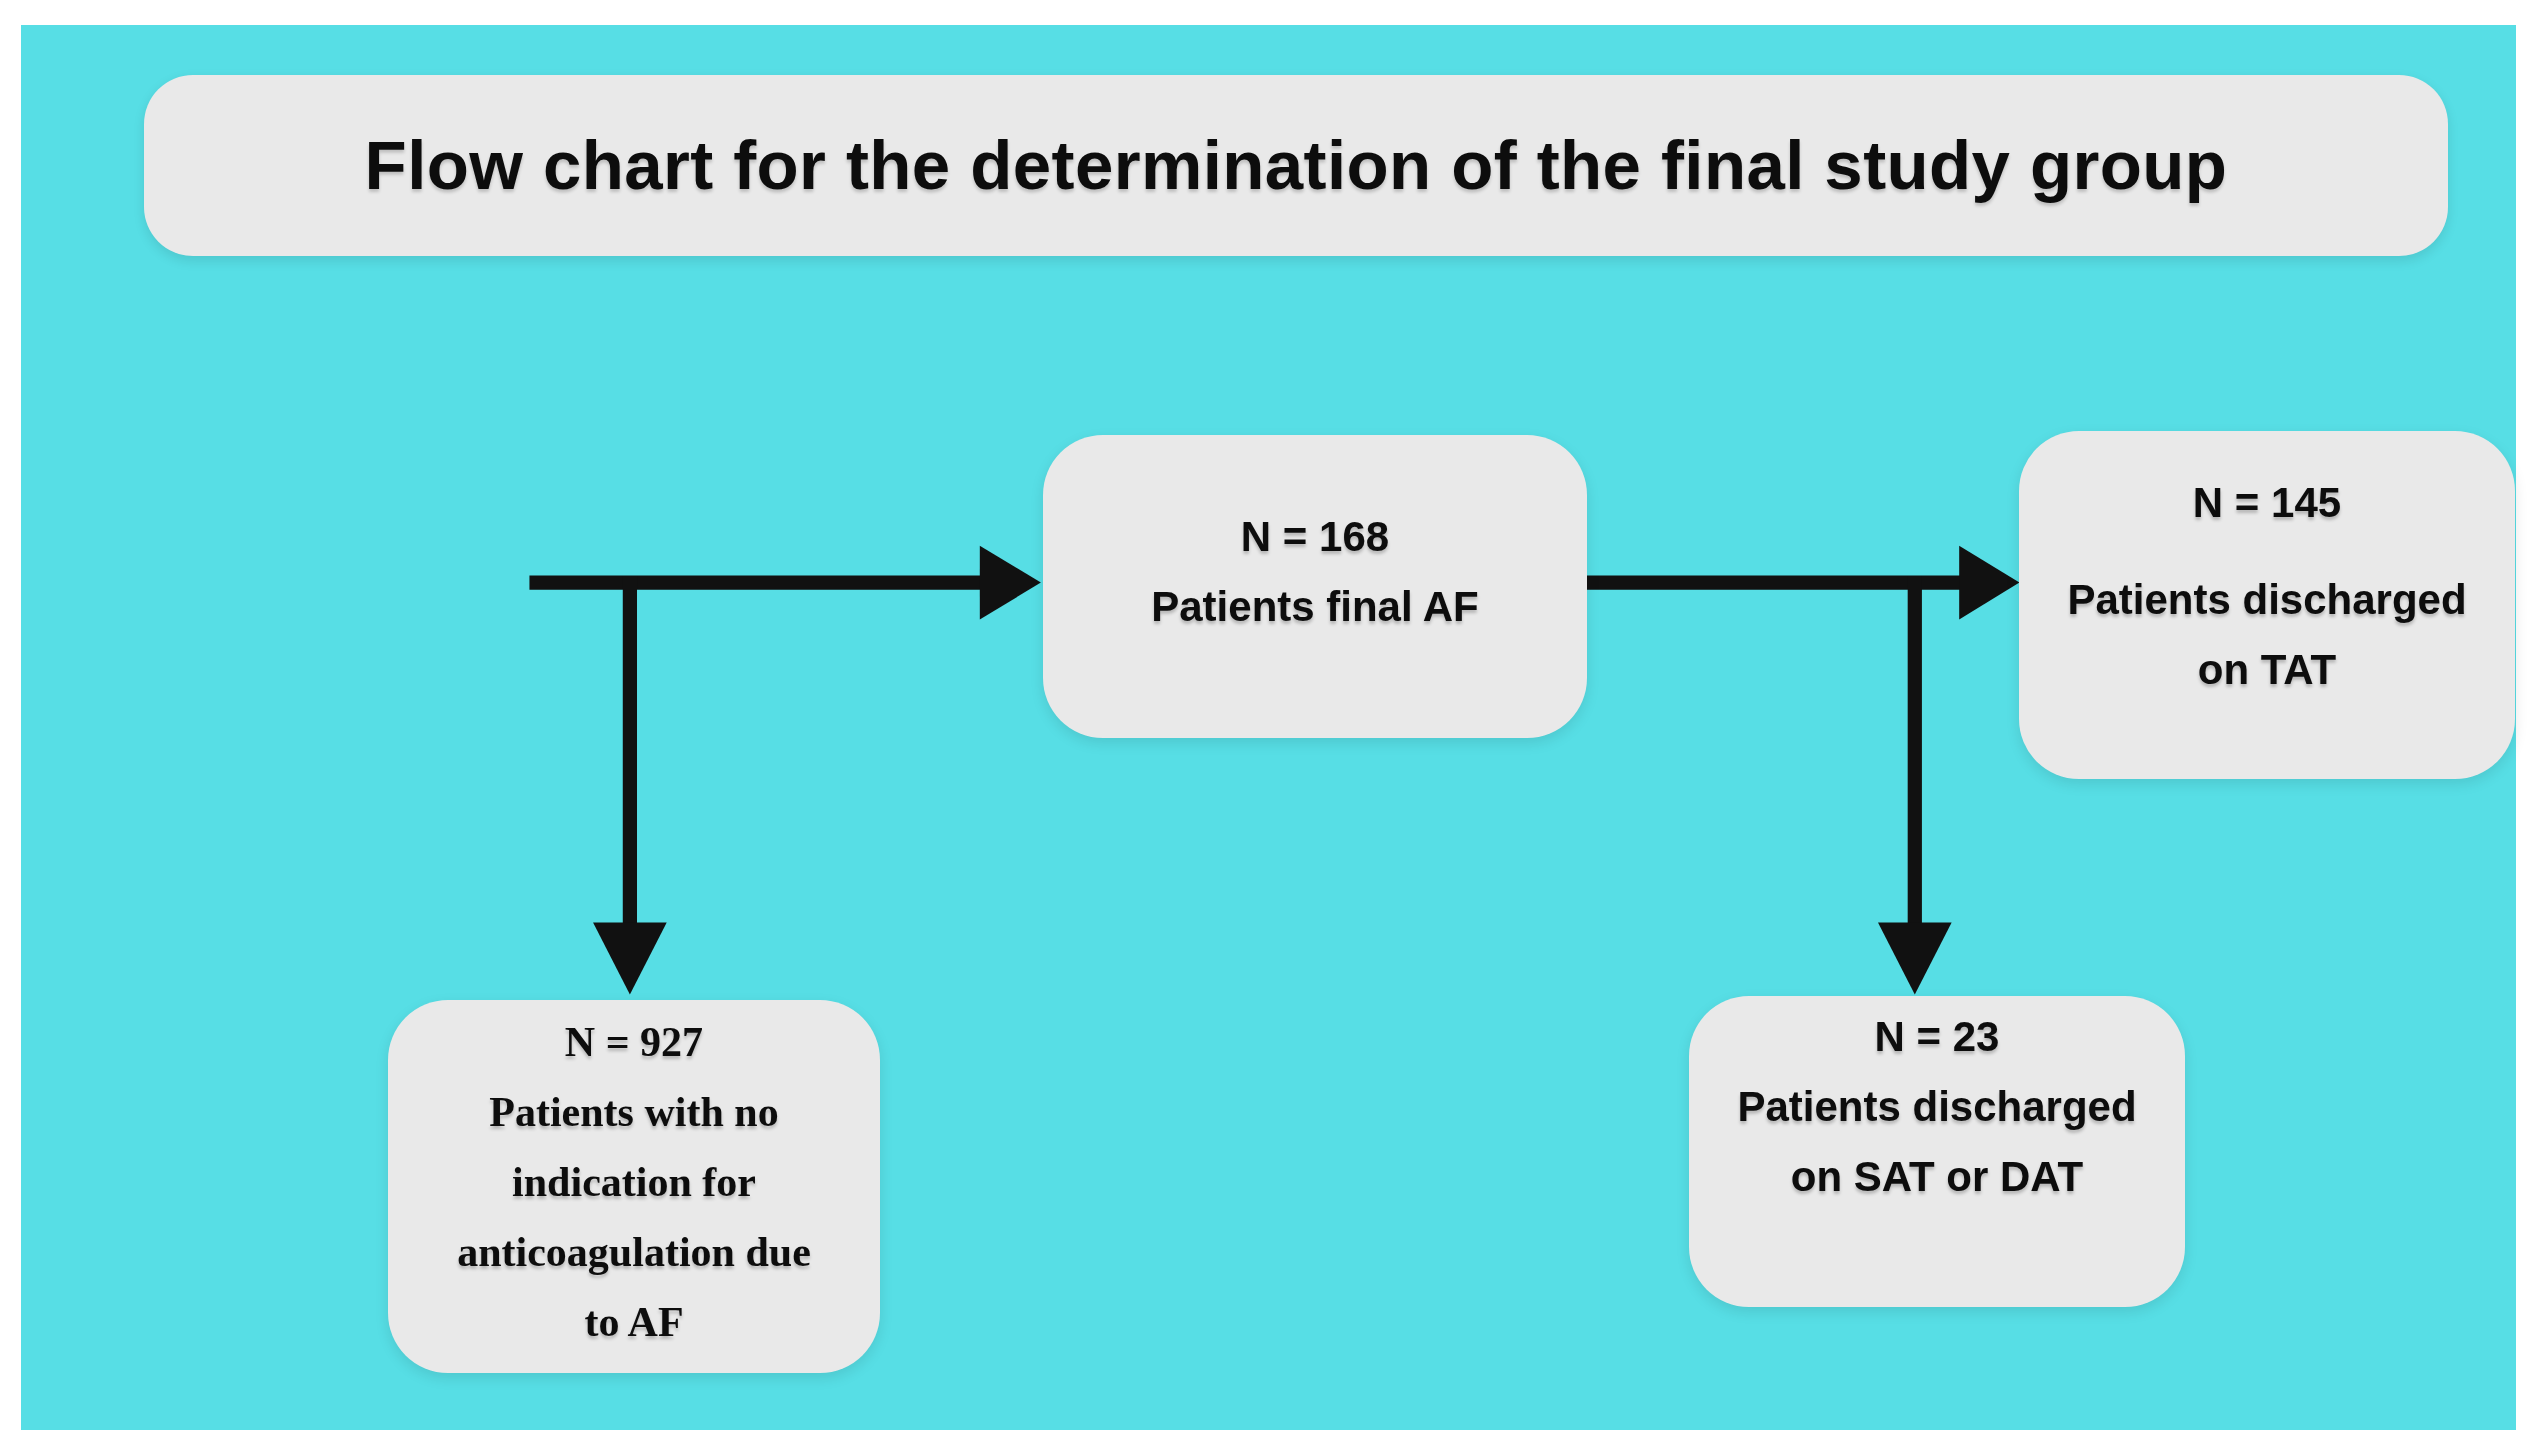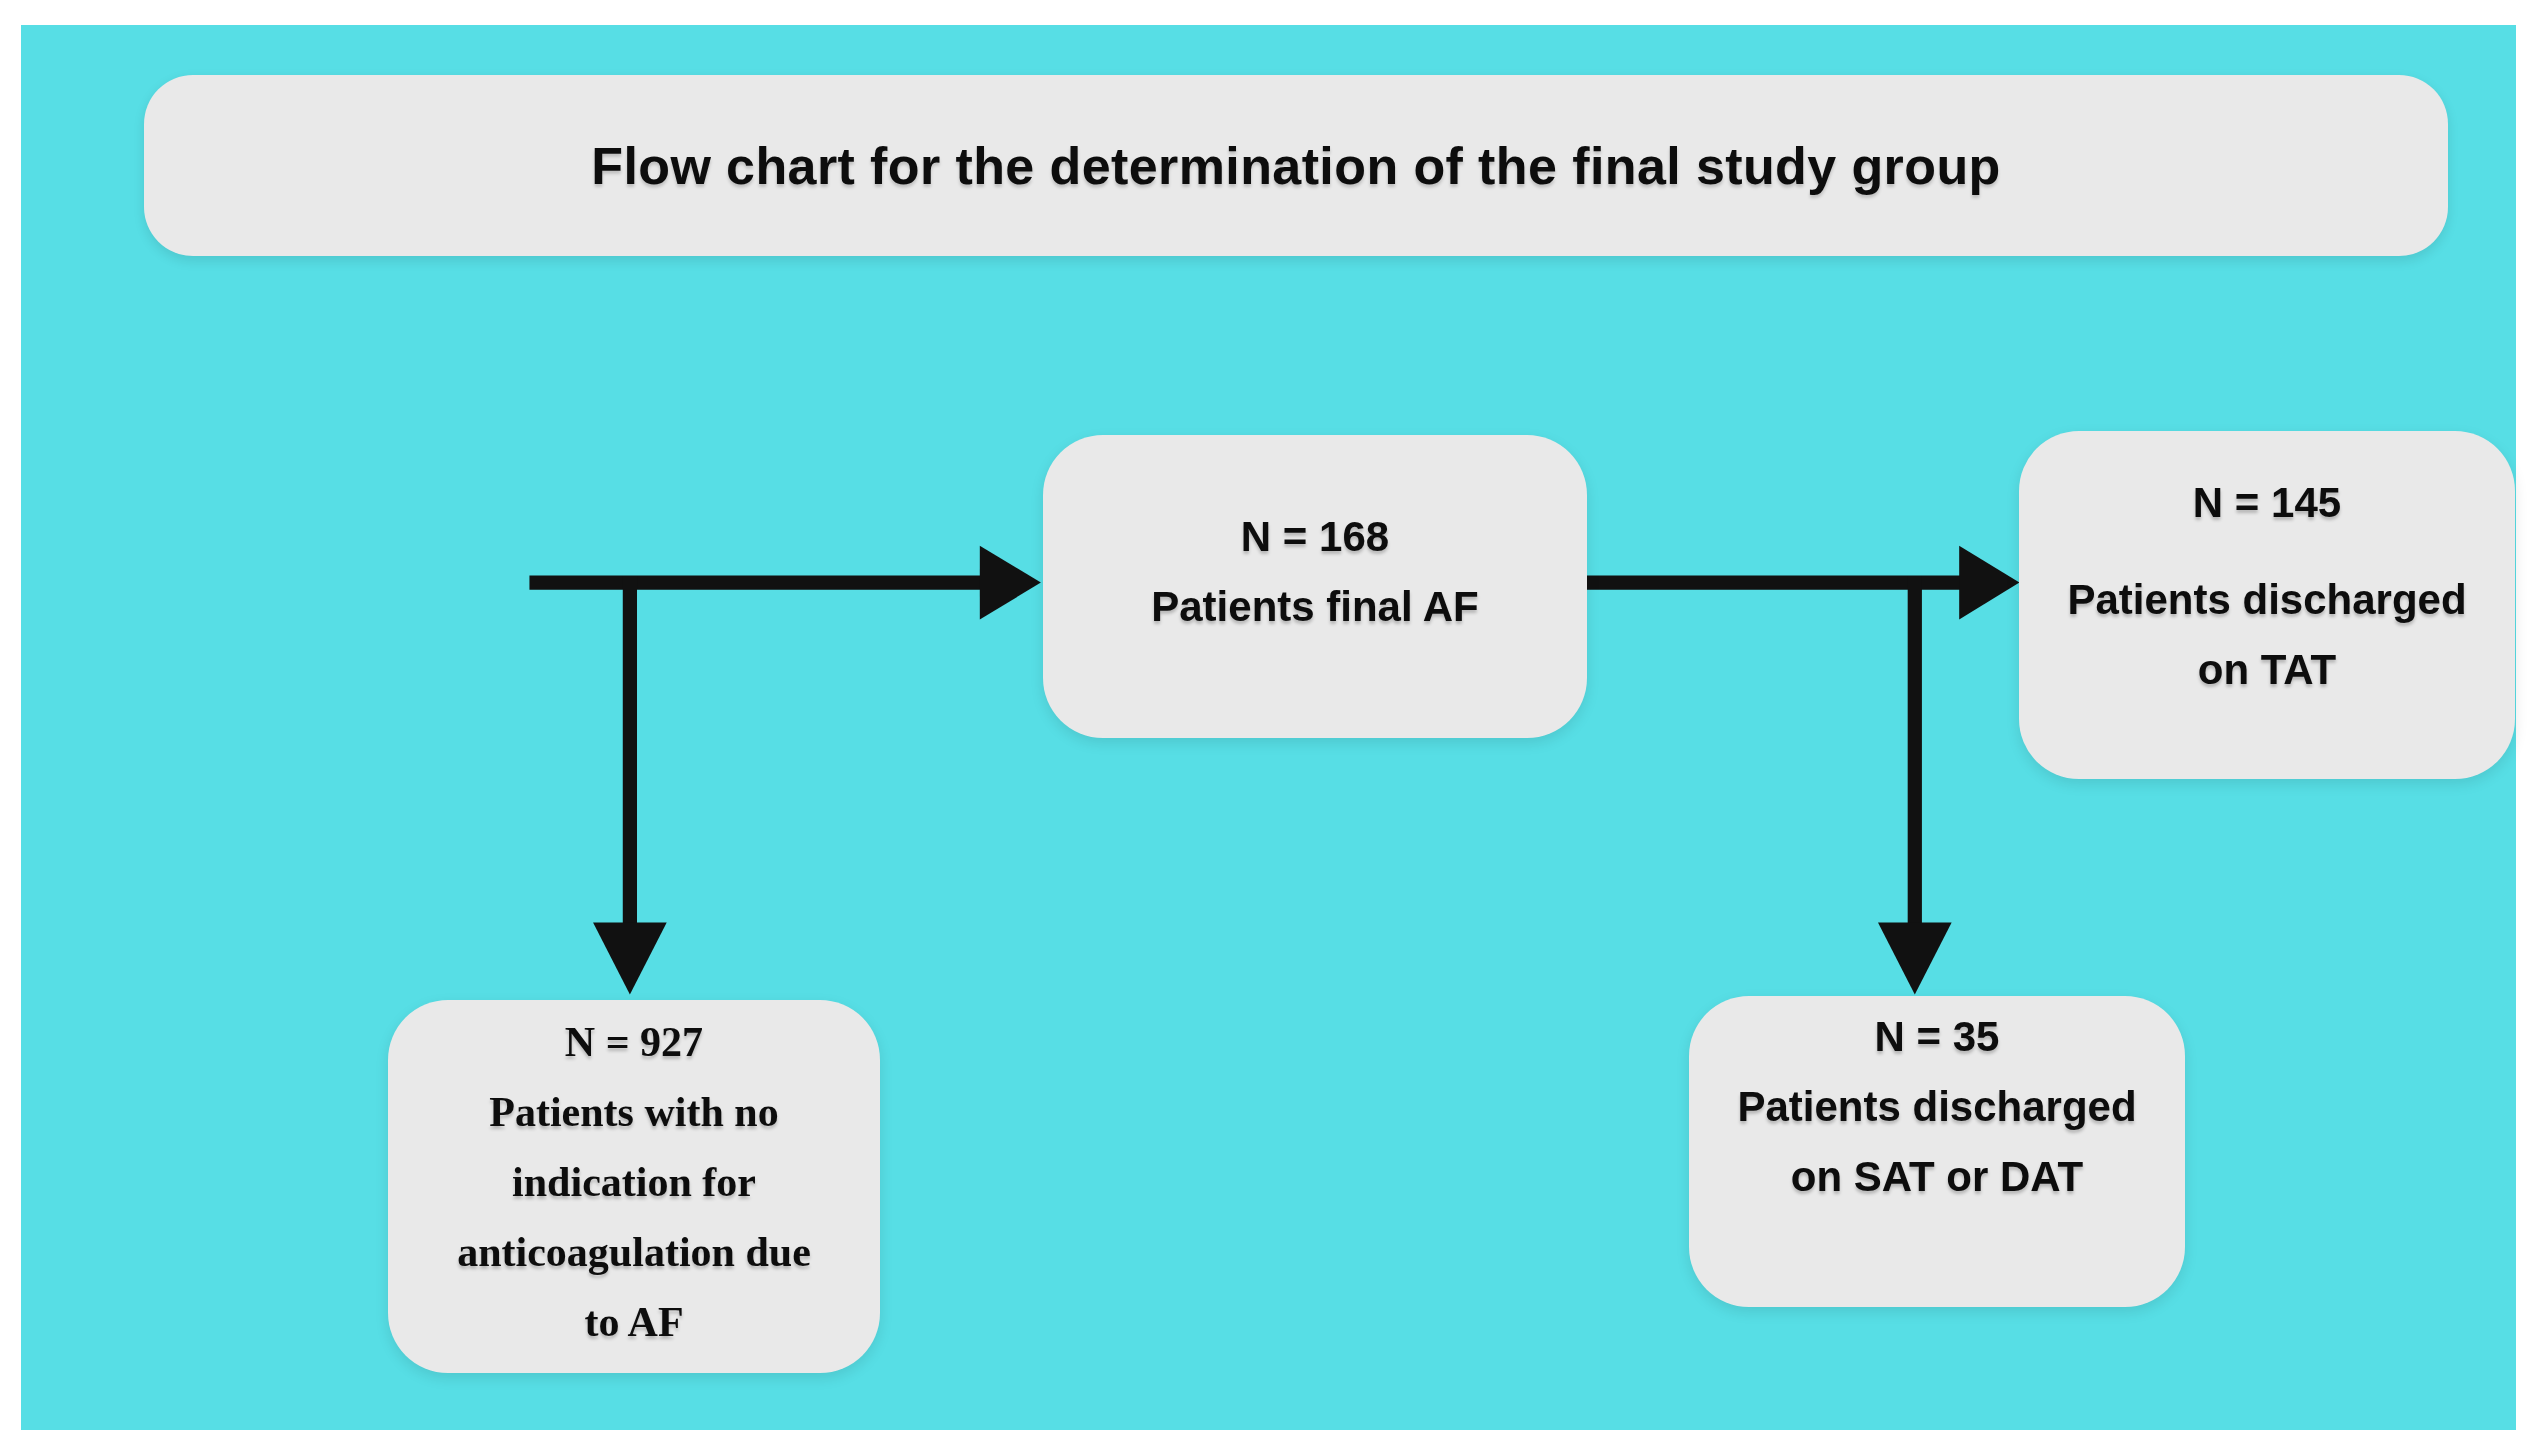--- a/index.html
+++ b/index.html
@@ -27,21 +27,21 @@
   }
   .title-box{
     position:absolute;
     left:144px;top:75px;width:2304px;height:181px;
     background:var(--node-bg);
     border-radius:49px;
     display:flex;align-items:center;justify-content:center;
     box-shadow:0 4.2px 11.7px rgba(0,0,0,0.10);
   }
   .title-text{
-    font-size:52px;
+    font-size:69px;
     letter-spacing:0.4px;
     text-shadow:0 2.5px 3.3px rgba(0,0,0,0.18);
     white-space:nowrap;
   }
   .node{
     position:absolute;
     background:var(--node-bg);
     border-radius:60px;
     display:flex;flex-direction:column;
     align-items:center;justify-content:center;
@@ -104,18 +104,18 @@
 
   <div class="node node--noac">
     <span class="node-count">N = 927</span>
     <span class="node-label">Patients with no
 indication for
 anticoagulation due
 to AF</span>
   </div>
 
   <div class="node node--satdat">
-    <span class="node-count">N = 35</span>
+    <span class="node-count">N = 23</span>
     <span class="node-label">Patients discharged
 on SAT or DAT</span>
   </div>
 </div>
 
 
 </body></html>

